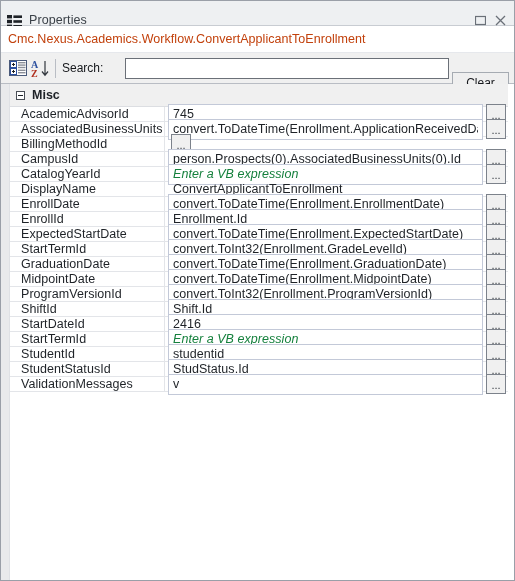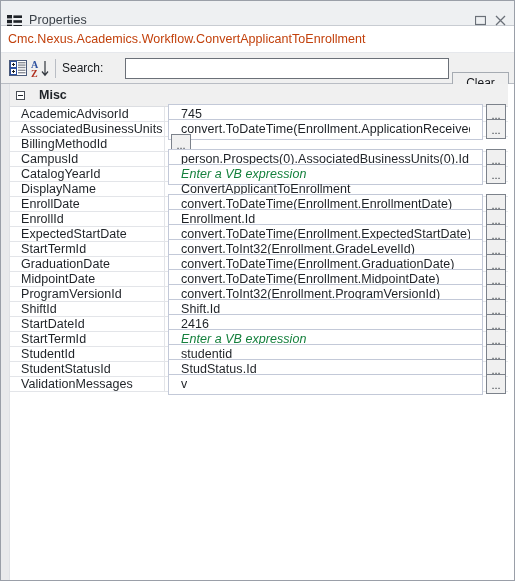--- a/index.html
+++ b/index.html
@@ -54,21 +54,21 @@
     border:1px solid #a6abb2;background:#efefef;
     font-family:"Liberation Sans", sans-serif;font-size:12px;color:#16181c;
     cursor:default;padding:0;margin-top:30px;
   }
   
   .gridwrap{flex:1 1 auto;position:relative;overflow:hidden;background:#ffffff;display:flex;}
   .gutter{width:8px;flex:0 0 8px;background:#e9eaec;border-right:1px solid #dfe1e5;}
   .gridbody{flex:1 1 auto;position:relative;overflow:hidden;}
   .cat-row{
     height:23px;display:flex;align-items:center;background:#f0f0f0;
-    border-bottom:1px solid #dcdee2;box-sizing:border-box;padding-left:6px;gap:7px;
+    border-bottom:1px solid #dcdee2;box-sizing:border-box;padding-left:6px;
   }
   .cat-toggle{
     width:9px;height:9px;box-sizing:border-box;border:1px solid #4a4f56;background:#ffffff;
     position:relative;margin-right:7px;flex:0 0 9px;
   }
   .cat-toggle::before{
     content:"";position:absolute;left:1px;right:1px;top:3px;height:1px;background:#1e2227;
   }
   .cat-label{font-size:12.5px;font-weight:bold;color:#1e2227;}
   .prop-row{
@@ -81,21 +81,21 @@
     border-right:1px solid #e3e5e9;height:100%;display:flex;align-items:center;
     letter-spacing:.05px;white-space:nowrap;overflow:hidden;
   }
   .prop-valcell{
     flex:1 1 auto;height:100%;display:flex;align-items:center;
     padding:0 2px 0 3px;box-sizing:border-box;min-width:0;
   }
   .expr-box{
     flex:1 1 auto;height:21px;box-sizing:border-box;
     border:1px solid #c3c9d8;background:#ffffff;
-    display:flex;align-items:center;padding:0 12px;min-width:0;
+    display:flex;align-items:center;padding:0 4px;min-width:0;
   }
   .expr-box.plain{border-color:transparent;background:transparent;}
   .expr-text{
     font-size:12.5px;color:#1e2227;white-space:nowrap;overflow:hidden;
     text-overflow:clip;letter-spacing:.05px;
   }
   .expr-text.placeholder{color:#15803d;font-style:italic;}
   .ell-btn{
     width:20px;height:20px;flex:0 0 20px;margin-left:3px;box-sizing:border-box;
     border:1px solid #7c828b;background:#f0f0f0;

